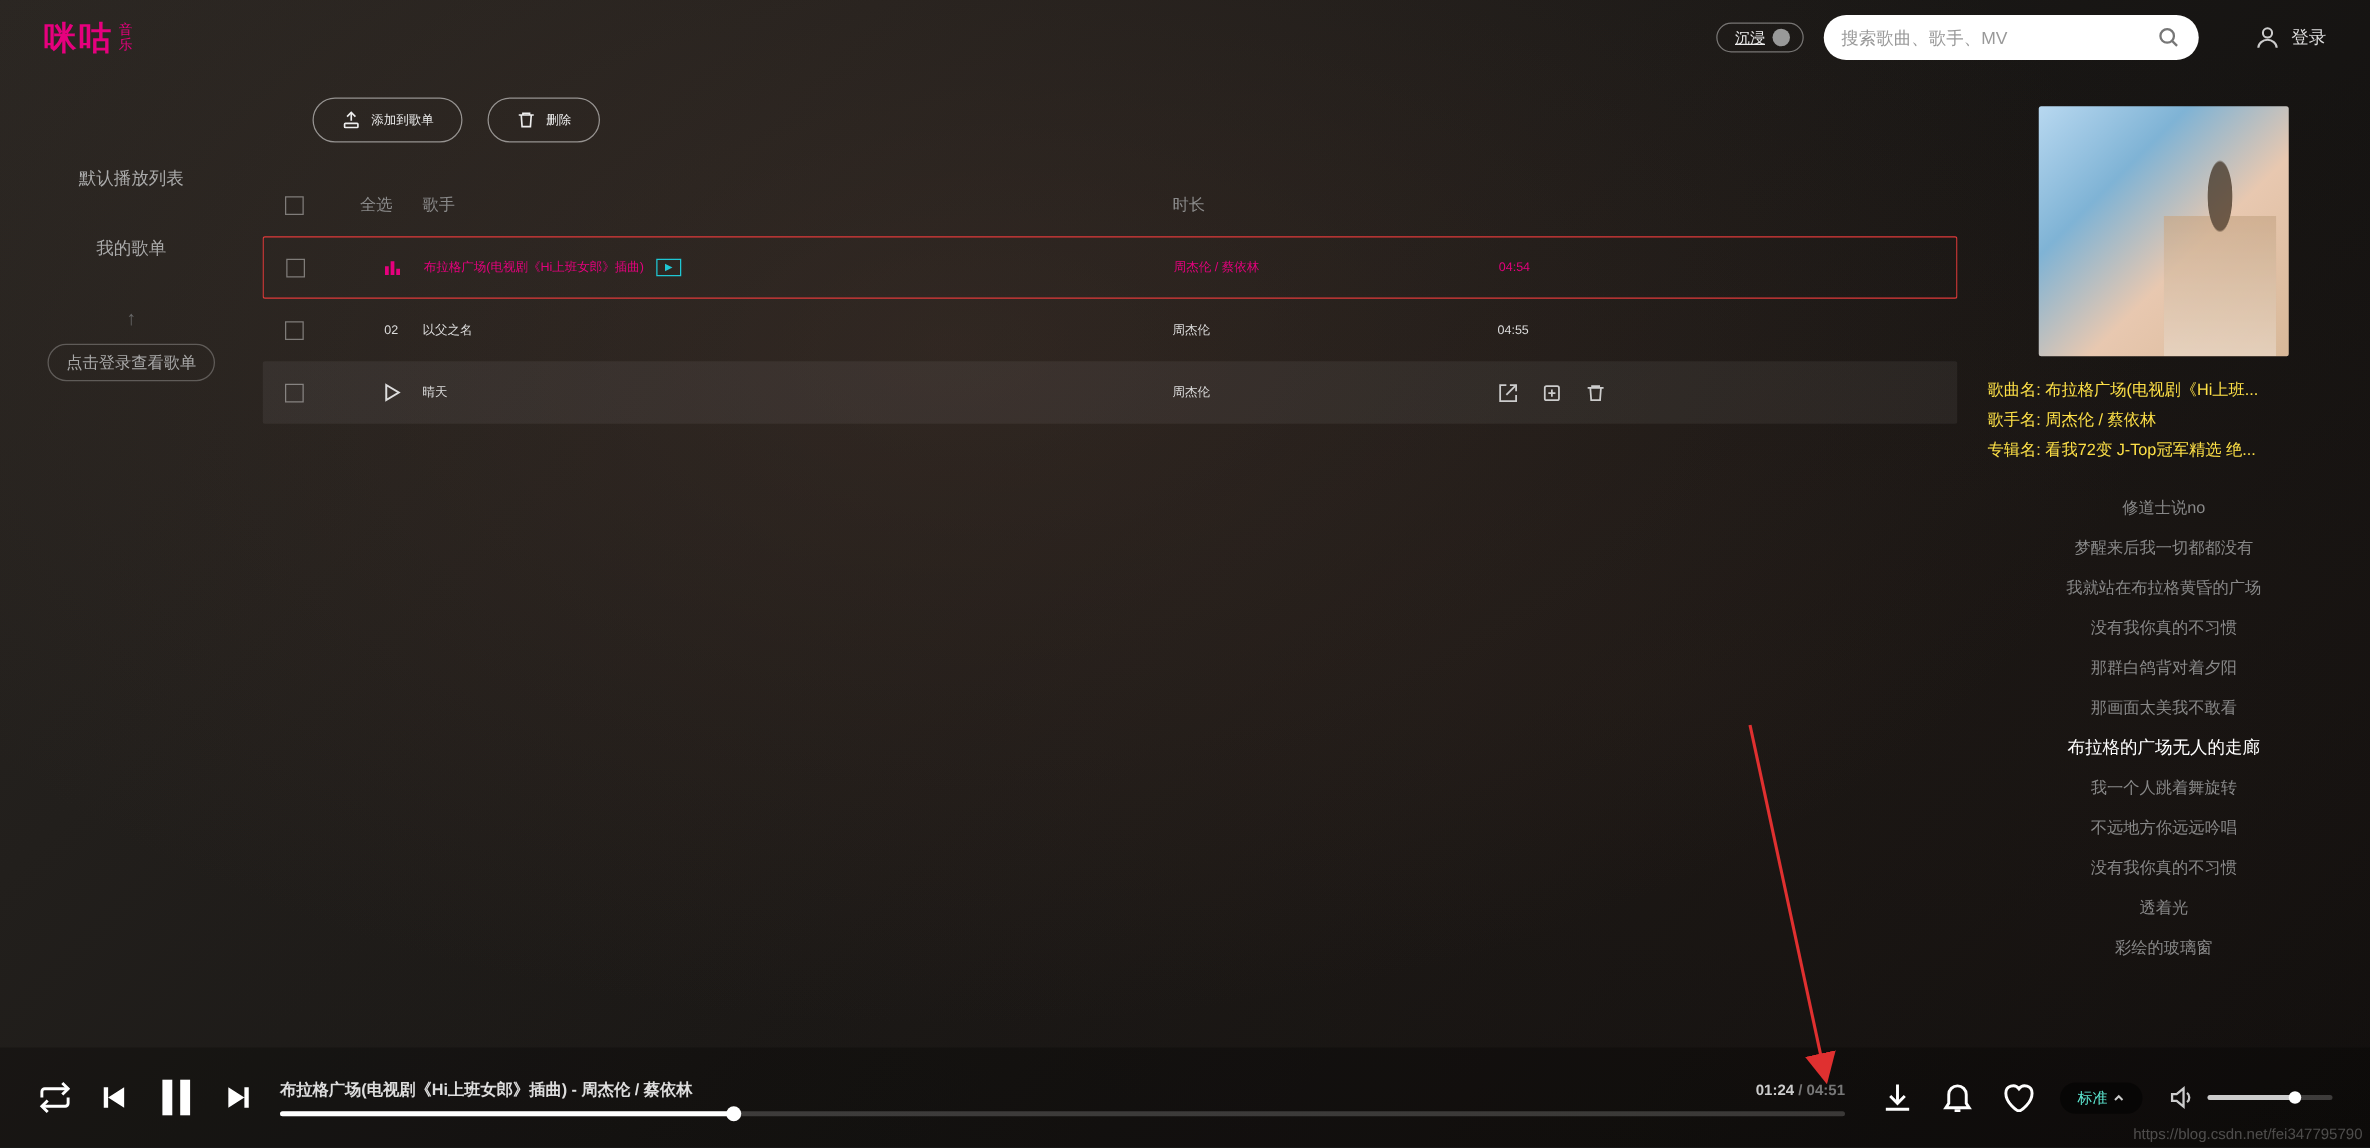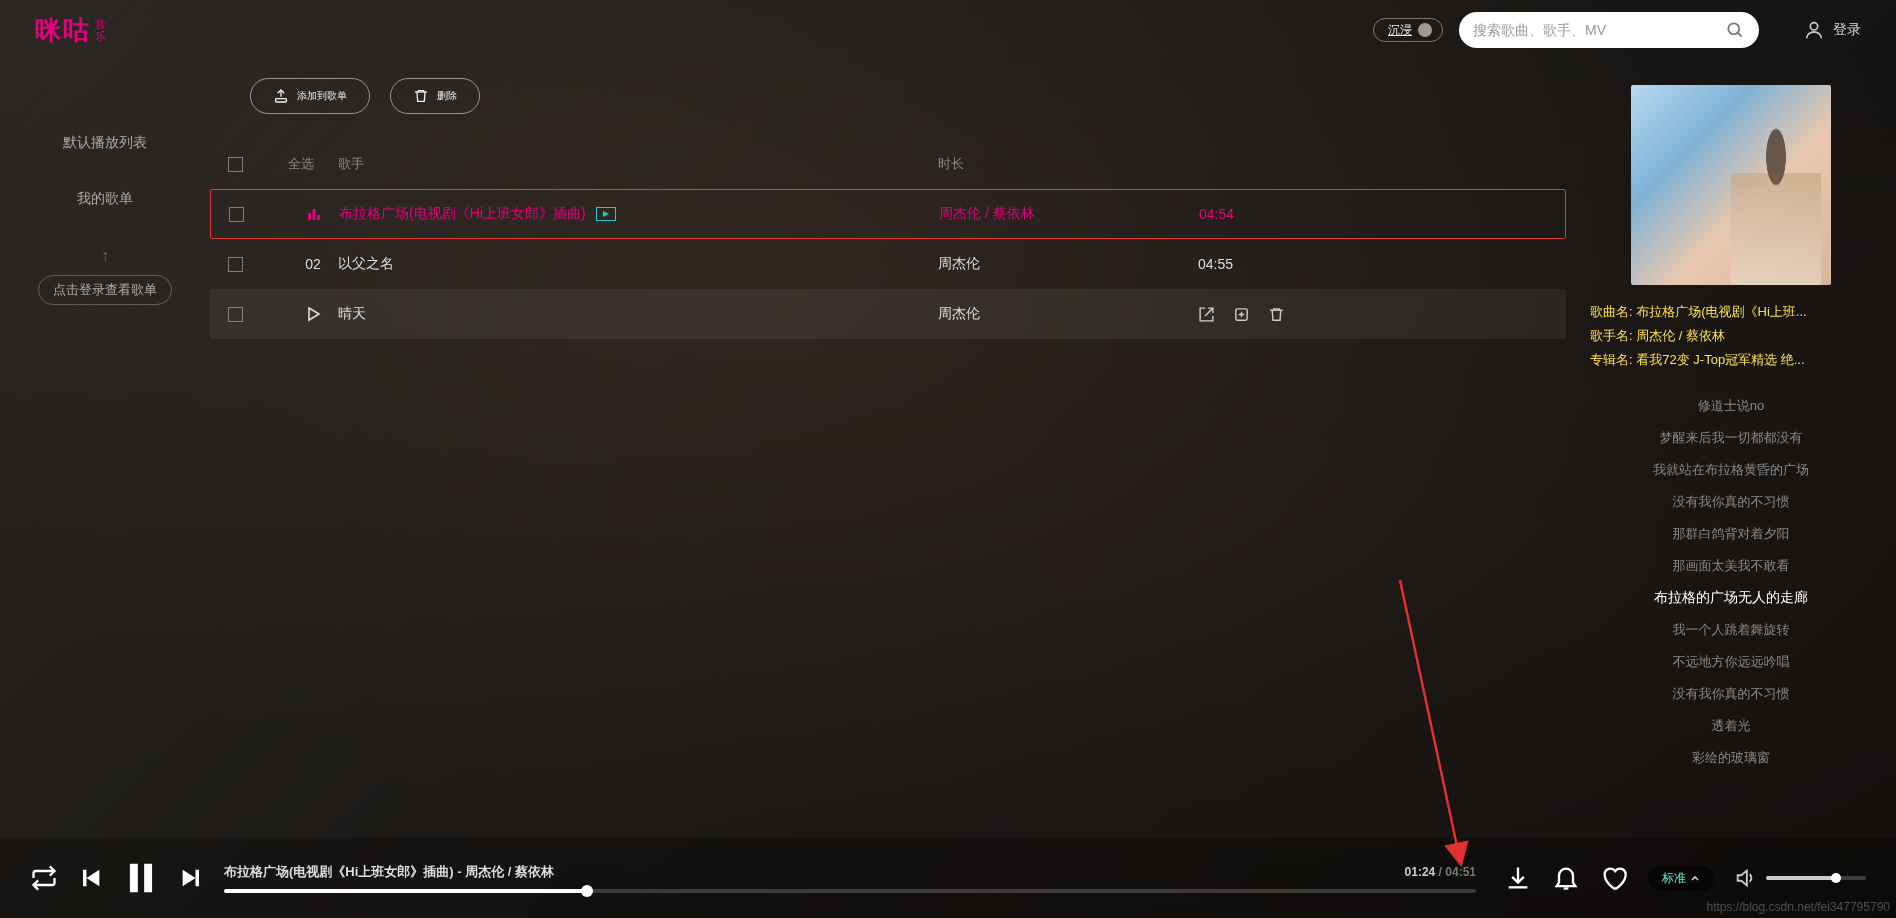--- a/index.html
+++ b/index.html
@@ -62,21 +62,21 @@
   border-radius: 20px; height: 36px; padding: 0 22px; font-size: 10px; cursor: pointer;
   display: flex; align-items: center; gap: 8px;
 }
 .tool-icon { width: 16px; height: 16px; }
 .list-head, .list-row {
   display: grid;
   grid-template-columns: 60px 50px 600px 260px 160px 100px;
   align-items: center; height: 50px; padding-left: 18px;
 }
 .list-head { color: #8a8a8a; font-size: 13px; }
-.list-row { font-size: 14px; color: #ddd; border-radius: 2px; }
+.list-row { font-size: 10px; color: #ddd; border-radius: 2px; }
 .list-row.active { color: #e6007e; border: 1px solid #e03a3a; }
 .list-row.hover { background: rgba(255,255,255,0.06); }
 .chk { width: 15px; height: 15px; border: 1px solid rgba(255,255,255,0.4); display: inline-block; }
 .num-col { display: flex; align-items: center; justify-content: center; }
 .play-small { width: 16px; height: 16px; }
 .song-title { display: flex; align-items: center; gap: 10px; }
 .mv-badge { border: 1px solid #1fc7d4; color: #1fc7d4; width: 20px; height: 14px; display: inline-flex; align-items: center; justify-content: center; }
 .row-actions { display: flex; gap: 18px; color: #ccc; }
 .row-act-icon { width: 17px; height: 17px; cursor: pointer; }
 

